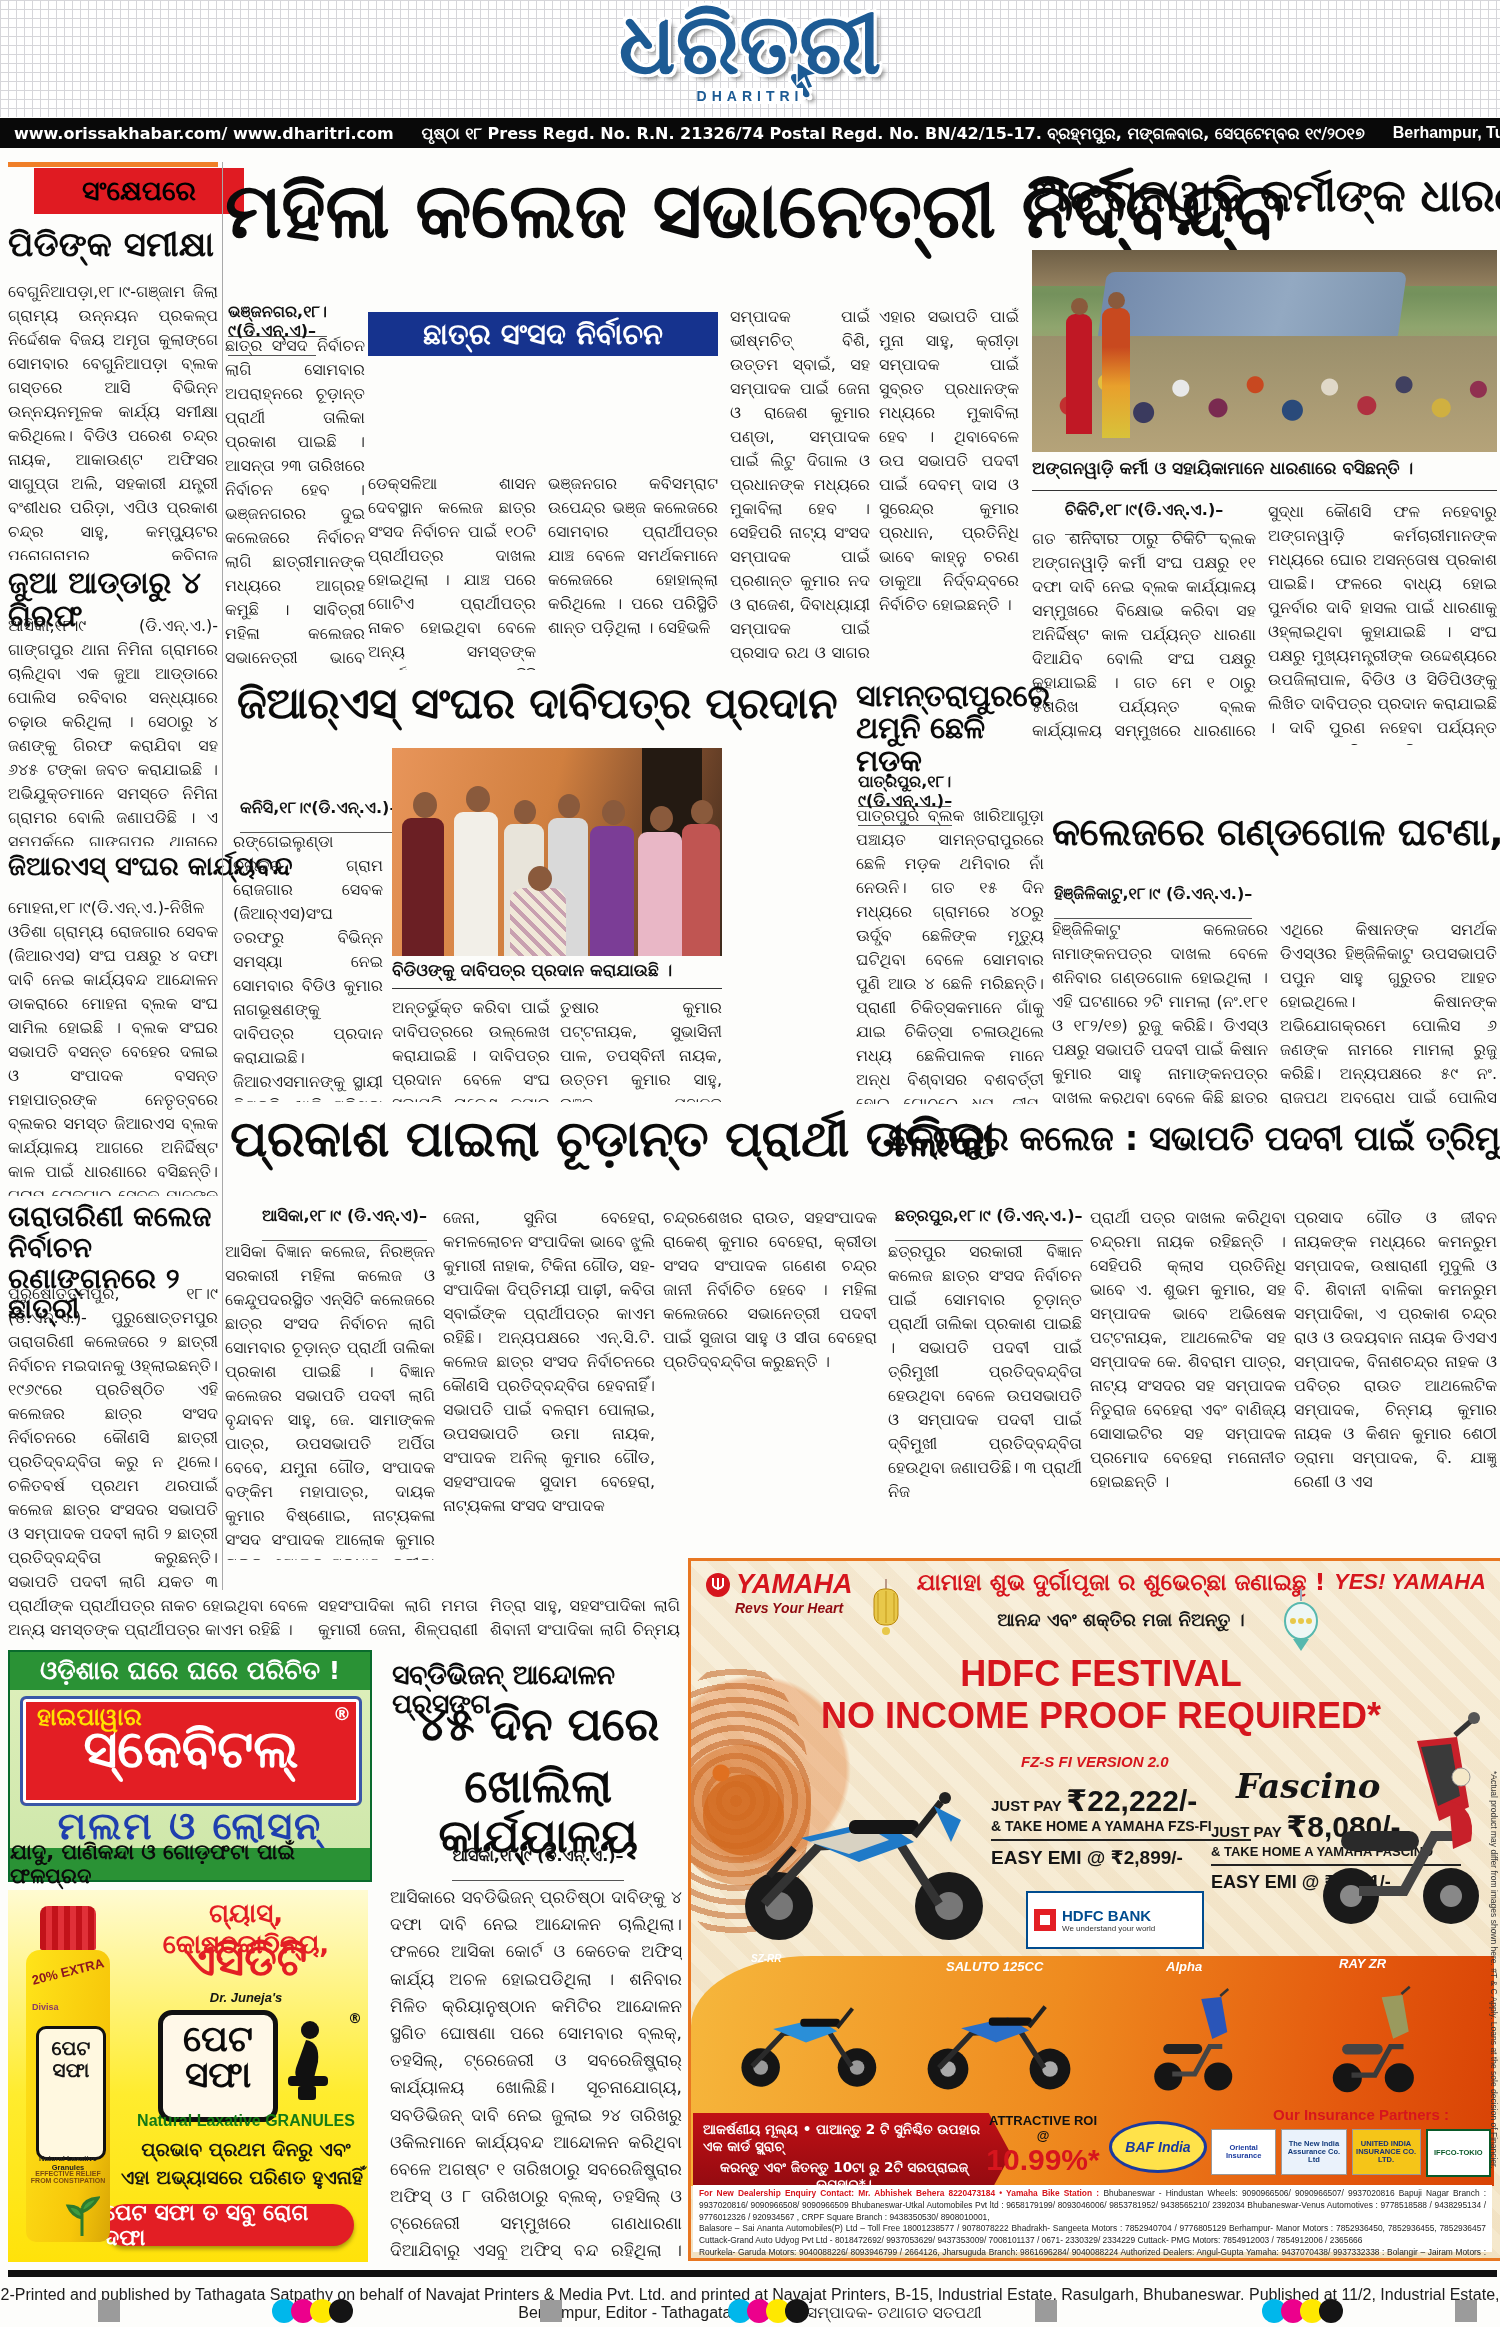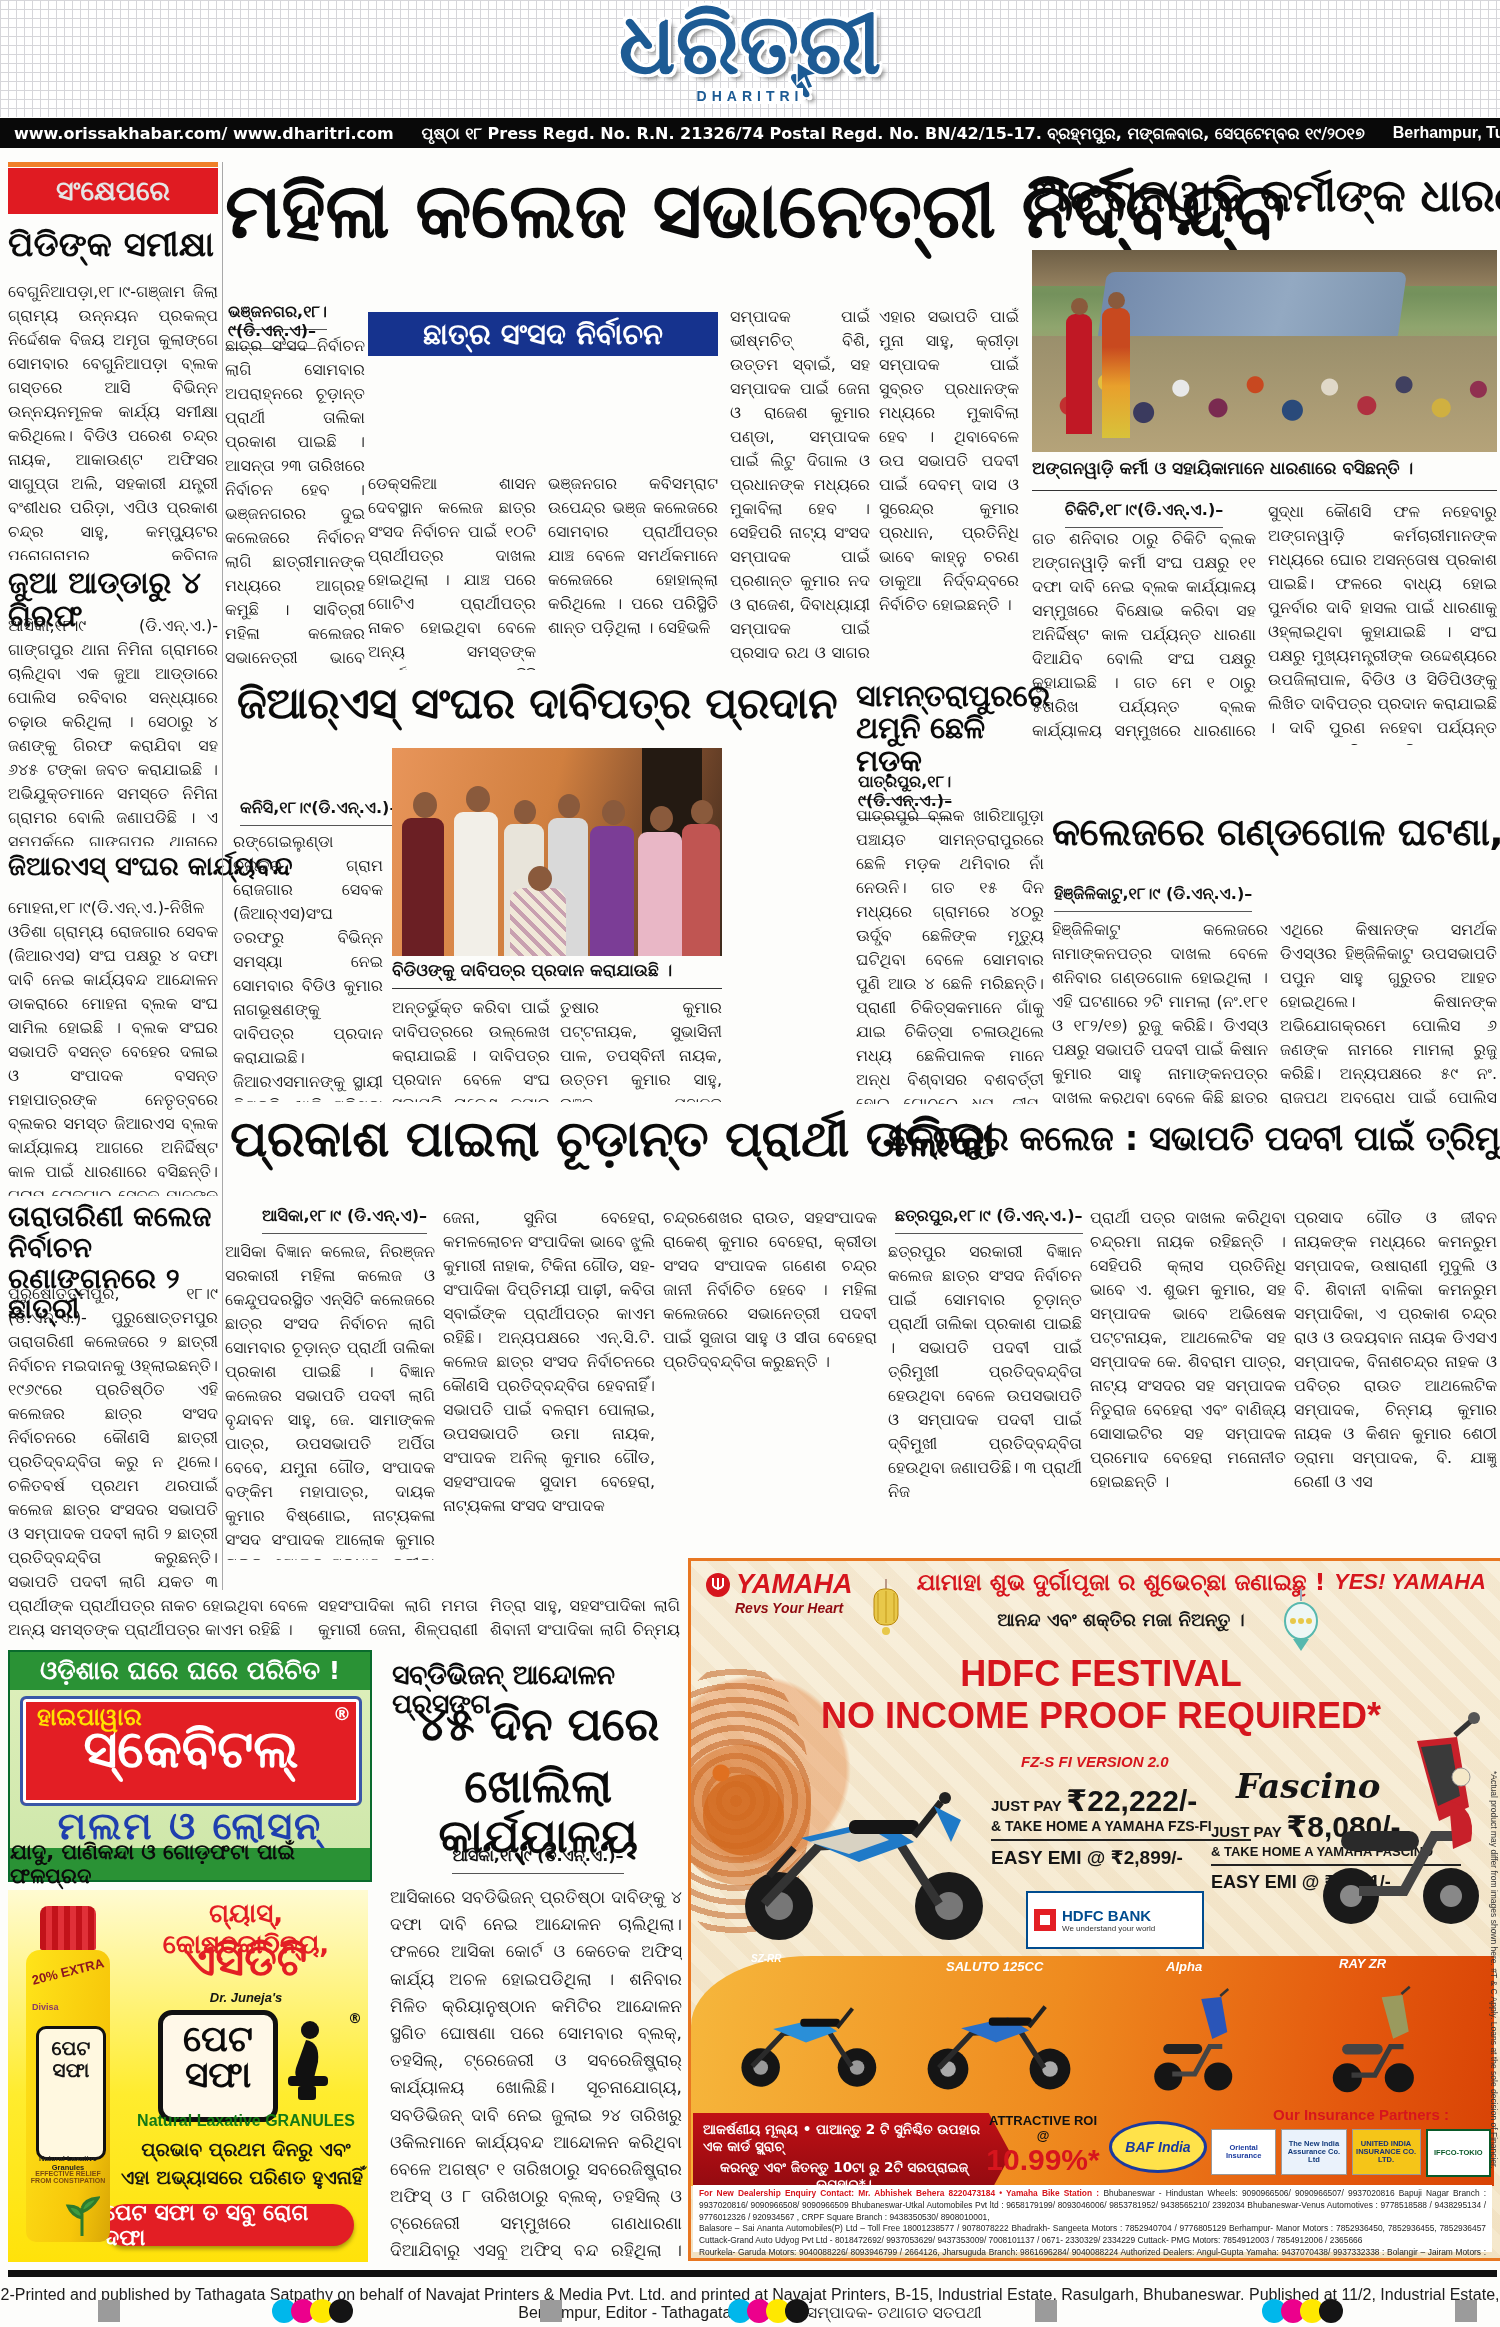--- a/index.html
+++ b/index.html
@@ -20,28 +20,28 @@
   .logo-latin{display:inline-block;background: #fff;color:#1d5b94;font-weight:700;font-size:14px;letter-spacing:5px;margin-top:-6px;}
 
   
   .infobar{left:0;top:118px;width:1500px;height:30px;background:#090909;color:#fff;
            display:flex;align-items:center;justify-content:space-between;font-weight:700;font-size:16px;}
   .infobar div{padding:0 14px;white-space:nowrap;}
 
   
   .bodytxt{font-size:16px;line-height:1.5;text-align:justify;color:#141414;overflow:hidden;}
   .dateline{font-weight:700;font-size:16px;color:#111;}
-  .dateline span{border-bottom:1.5px solid #555;padding-bottom:8px;}
+  .dateline span{border-bottom:1.5px solid #555;padding-bottom:15px;}
   .hl{font-weight:800;color:#0b0b0b;line-height:1.08;letter-spacing:-.5px;}
   .rule-h{background:#333;height:1px;}
   .rule-v{background:#a8a8a8;width:1px;}
 
   
   .orangeline{background:#f07f28;height:5px;}
-  .briefbox{background:#e01b22;color:#e5e5e5;font-weight:800;font-size:27px;display:flex;align-items:center;justify-content:center;}
+  .briefbox{background:#e01b22;color:#000000;font-weight:800;font-size:27px;display:flex;align-items:center;justify-content:center;margin-left:26px;}
   .brief-title{font-weight:800;color:#0b0b0b;line-height:1.1;}
 
   
   .bluebox-head{background:#16338e;color:#fff;font-weight:800;font-size:29px;display:flex;align-items:center;justify-content:center;}
   .bluebox-panel{background:#dbe6f3;}
   .bullet-row{display:flex;align-items:center;gap:9px;padding:10px 10px 8px 12px;}
   .bullet-sq{width:17px;height:17px;background:#e01b22;flex:0 0 auto;}
   .bullet-txt{font-weight:800;font-size:24px;color:#0d0d0d;white-space:nowrap;}
   .bullet-div{height:1px;background:#333;margin:0 12px;}
 

